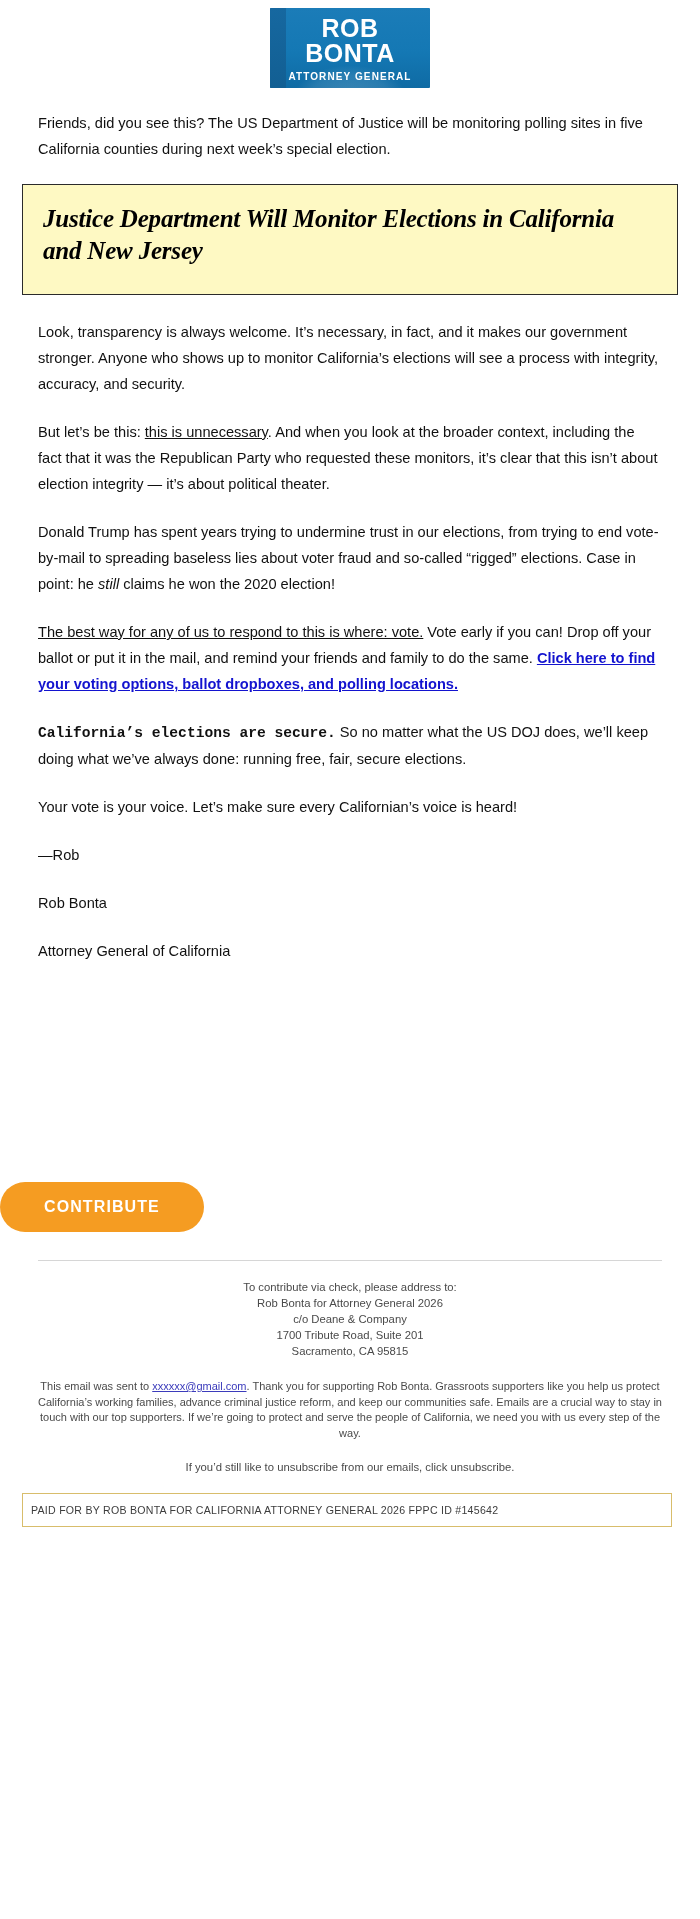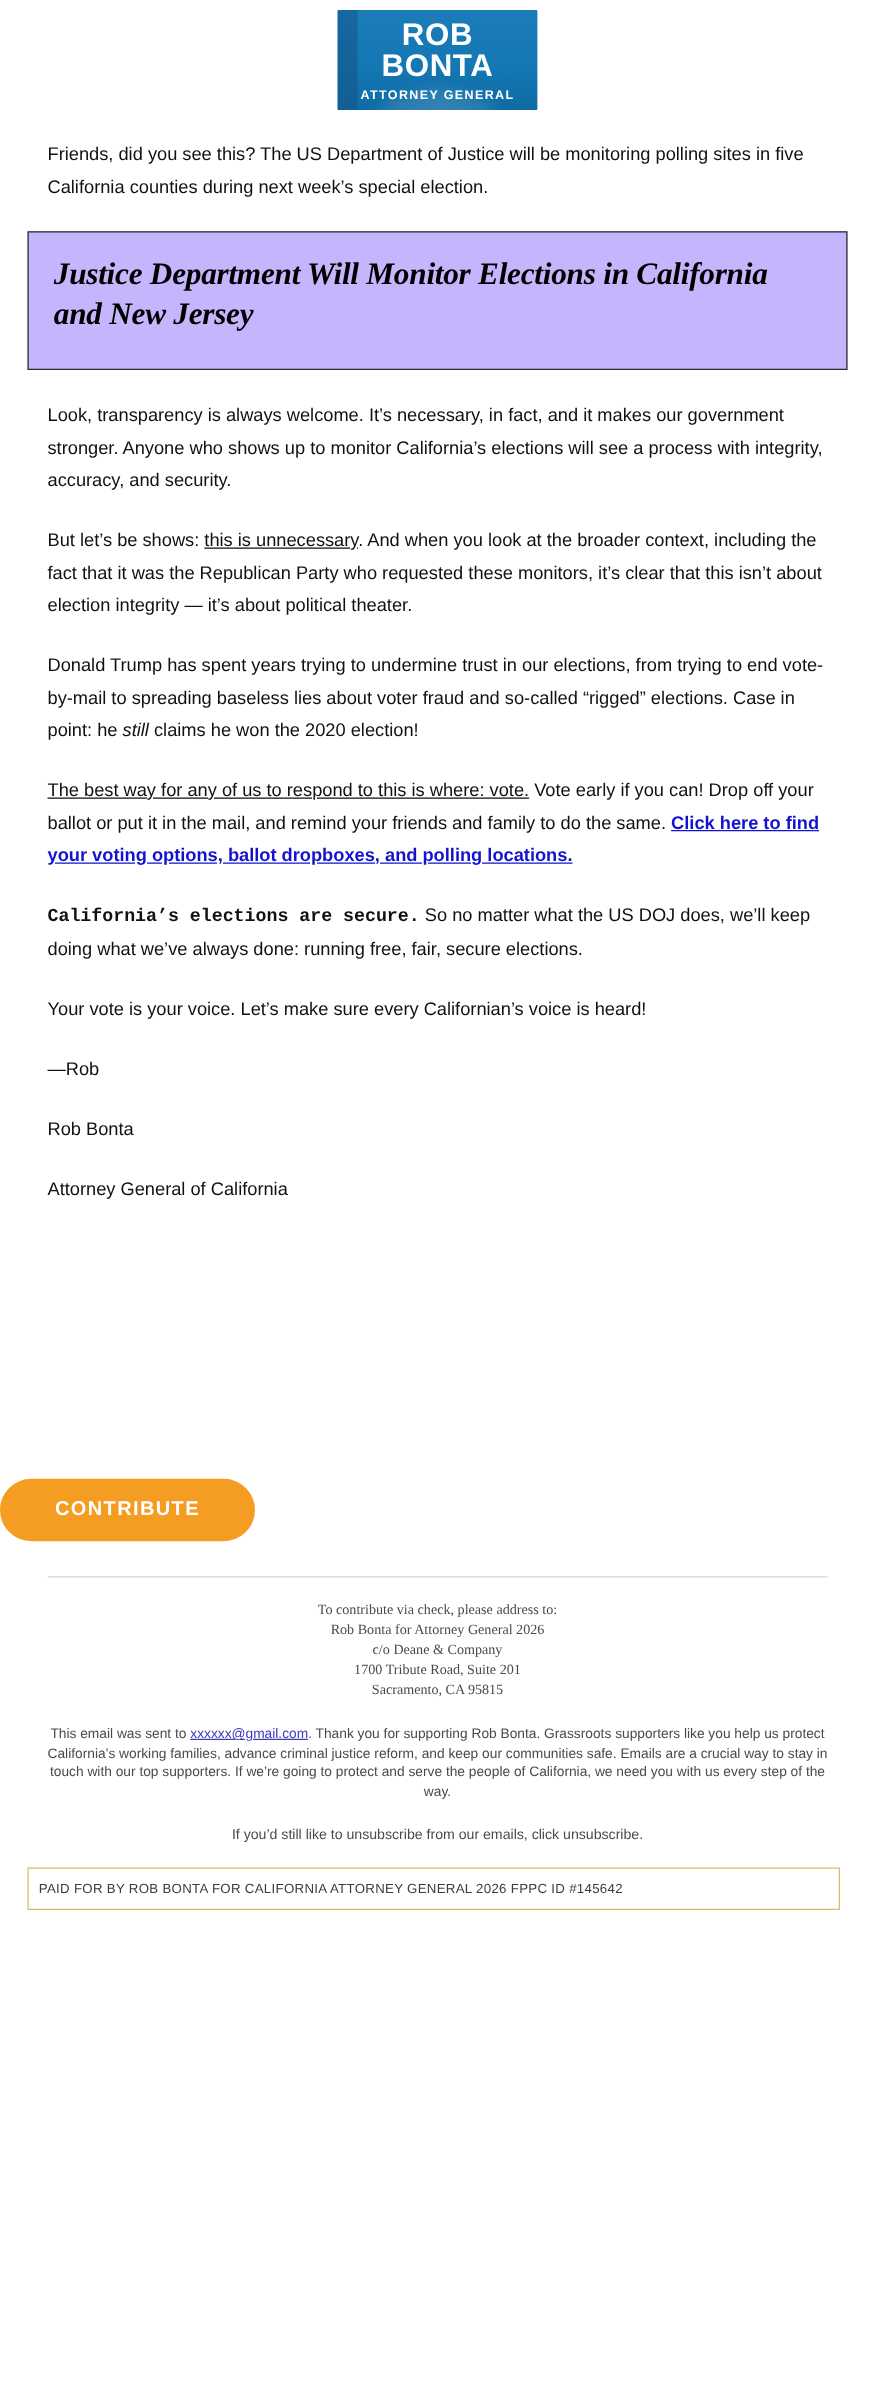--- a/index.html
+++ b/index.html
@@ -84,21 +84,21 @@
     color: #1313cf;
     font-weight: bold;
     text-decoration: underline;
   }
 
   
   .quote-card {
     border: 1px solid #2b2b2b;
     margin: 2px 22px 24px 22px;
     padding: 18px 20px 16px 20px;
-    background: #c4b5fd;
+    background: #fef9c3;
   }
   .quote-headline {
     font-family: "Liberation Serif", "DejaVu Serif", serif;
     font-weight: bold;
     font-style: italic;
     font-size: 25px;
     line-height: 32px;
     color: #000000;
     margin: 0 0 11px 0;
     letter-spacing: -0.2px;
@@ -146,21 +146,20 @@
   
   .footer {
     padding: 0 38px;
     text-align: center;
     color: #4a4a4a;
   }
   .footer-address {
     font-size: 11.3px;
     line-height: 16px;
     margin: 0 0 20px 0;
-    font-family: Liberation Serif, serif;
   }
   .footer-fine {
     font-size: 11px;
     line-height: 15.5px;
     margin: 0 0 18px 0;
     color: #4a4a4a;
     text-align: center;
   }
   .footer-fine a {
     color: #3b3bbb;
@@ -205,21 +204,21 @@
   </div>
 
   <div class="quote-card">
     <div class="quote-headline">Justice Department Will Monitor Elections in California and New Jersey</div>
   </div>
 
   <div class="content">
 
     <p class="body-text">Look, transparency is always welcome. It’s necessary, in fact, and it makes our government stronger. Anyone who shows up to monitor California’s elections will see a process with integrity, accuracy, and security.</p>
 
-    <p class="body-text"><span>But let’s be shows: </span><span class="u">this is unnecessary</span><span>. And when you look at the broader context, including the fact that it was the Republican Party who requested these monitors, it’s clear that this isn’t about election integrity — it’s about political theater.</span></p>
+    <p class="body-text"><span>But let’s be this: </span><span class="u">this is unnecessary</span><span>. And when you look at the broader context, including the fact that it was the Republican Party who requested these monitors, it’s clear that this isn’t about election integrity — it’s about political theater.</span></p>
 
     <p class="body-text"><span>Donald Trump has spent years trying to undermine trust in our elections, from trying to end vote-by-mail to spreading baseless lies about voter fraud and so-called “rigged” elections. Case in point: he </span><span class="i">still</span><span> claims he won the 2020 election!</span></p>
 
     <p class="body-text"><span class="u">The best way for any of us to respond to this is where: vote.</span><span> Vote early if you can! Drop off your ballot or put it in the mail, and remind your friends and family to do the same. </span><a class="inline-link" href="#">Click here to find your voting options, ballot dropboxes, and polling locations.</a></p>
 
     <p class="body-text"><span class="b">California’s elections are secure.</span><span> So no matter what the US DOJ does, we’ll keep doing what we’ve always done: running free, fair, secure elections.</span></p>
 
     <p class="body-text">Your vote is your voice. Let’s make sure every Californian’s voice is heard!</p>
 
     <p class="body-text sig">—Rob</p>

